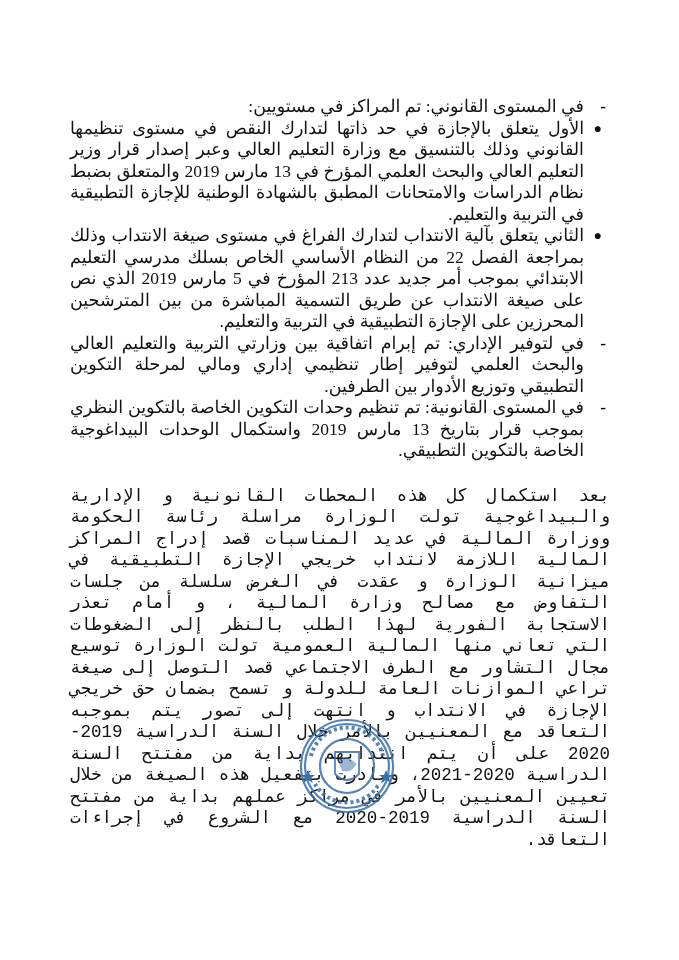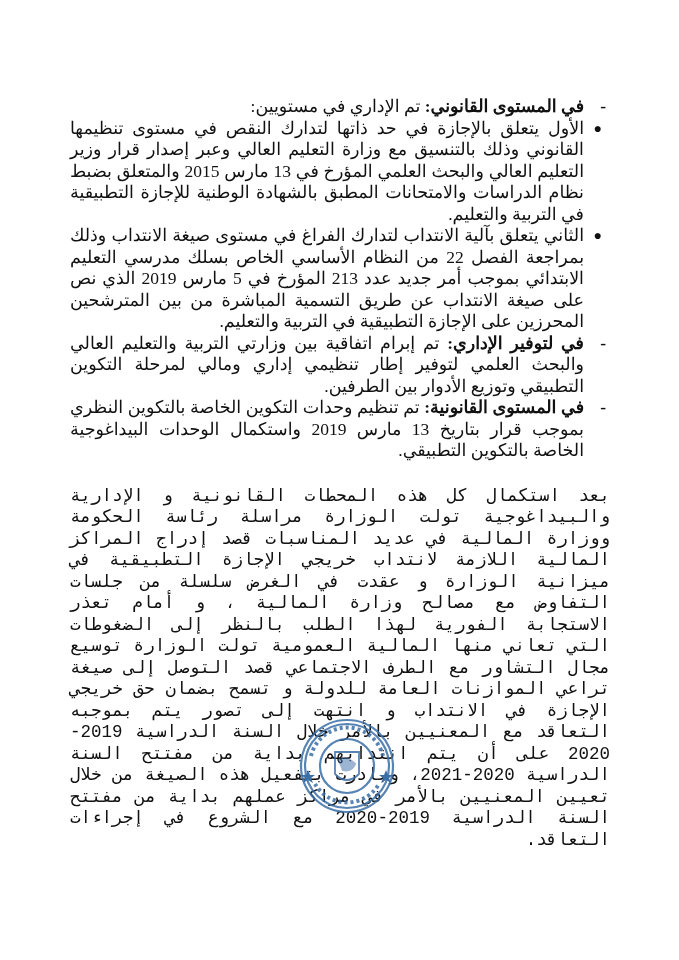--- a/index.html
+++ b/index.html
@@ -2,39 +2,39 @@
 <html><head>
 <meta charset="utf-8">
 <style>
   html, body { margin: 0; padding: 0; background: #ffffff; }
   body { width: 679px; height: 960px; position: relative; overflow: hidden;
          font-family: "DejaVu Serif", "Liberation Serif", serif; color: #111; }
   .page { position: absolute; left: 70px; top: 96px; width: 540px; direction: rtl; text-align: justify;
           font-family: "Liberation Serif", "DejaVu Serif", serif; font-size: 17.5px; line-height: 21.5px; }
   .dash-item { position: relative; padding-right: 26px; }
   .dash-item .marker { position: absolute; right: 4px; top: 0; font-weight: bold; }
-  .bold { font-weight: bold; }
+  .bold { font-weight: normal; }
   .bullets { margin: 0; padding: 0; list-style: none; }
   .bullet-item { position: relative; padding-right: 26px; }
   .bullet-item .marker { position: absolute; right: 8px; top: 0; font-size: 14px; }
   .para { margin-top: 24px; text-indent: 0; font-family: Liberation Mono, monospace; }
   .stamp { position: absolute; left: 297px; top: 716px; width: 100px; height: 100px; }
 </style>
 </head>
 <body>
 
 <div class="page">
   <div class="dash-item">
     <span class="marker">-</span>
-    <span class="bold">في المستوى القانوني:</span><span> تم الإداري في مستويين:</span>
+    <span class="bold">في المستوى القانوني:</span><span> تم المراكز في مستويين:</span>
   </div>
   <ul class="bullets">
     <li class="bullet-item">
       <span class="marker">●</span>
-      <span>الأول يتعلق بالإجازة في حد ذاتها لتدارك النقص في مستوى تنظيمها القانوني وذلك بالتنسيق مع وزارة التعليم العالي وعبر إصدار قرار وزير التعليم العالي والبحث العلمي المؤرخ في 13 مارس 2015 والمتعلق بضبط نظام الدراسات والامتحانات المطبق بالشهادة الوطنية للإجازة التطبيقية في التربية والتعليم.</span>
+      <span>الأول يتعلق بالإجازة في حد ذاتها لتدارك النقص في مستوى تنظيمها القانوني وذلك بالتنسيق مع وزارة التعليم العالي وعبر إصدار قرار وزير التعليم العالي والبحث العلمي المؤرخ في 13 مارس 2019 والمتعلق بضبط نظام الدراسات والامتحانات المطبق بالشهادة الوطنية للإجازة التطبيقية في التربية والتعليم.</span>
     </li>
     <li class="bullet-item">
       <span class="marker">●</span>
       <span>الثاني يتعلق بآلية الانتداب لتدارك الفراغ في مستوى صيغة الانتداب وذلك بمراجعة الفصل 22 من النظام الأساسي الخاص بسلك مدرسي التعليم الابتدائي بموجب أمر جديد عدد 213 المؤرخ في 5 مارس 2019 الذي نص على صيغة الانتداب عن طريق التسمية المباشرة من بين المترشحين المحرزين على الإجازة التطبيقية في التربية والتعليم.</span>
     </li>
   </ul>
   <div class="dash-item">
     <span class="marker">-</span>
     <span class="bold">في لتوفير الإداري:</span><span> تم إبرام اتفاقية بين وزارتي التربية والتعليم العالي والبحث العلمي لتوفير إطار تنظيمي إداري ومالي لمرحلة التكوين التطبيقي وتوزيع الأدوار بين الطرفين.</span>
   </div>

